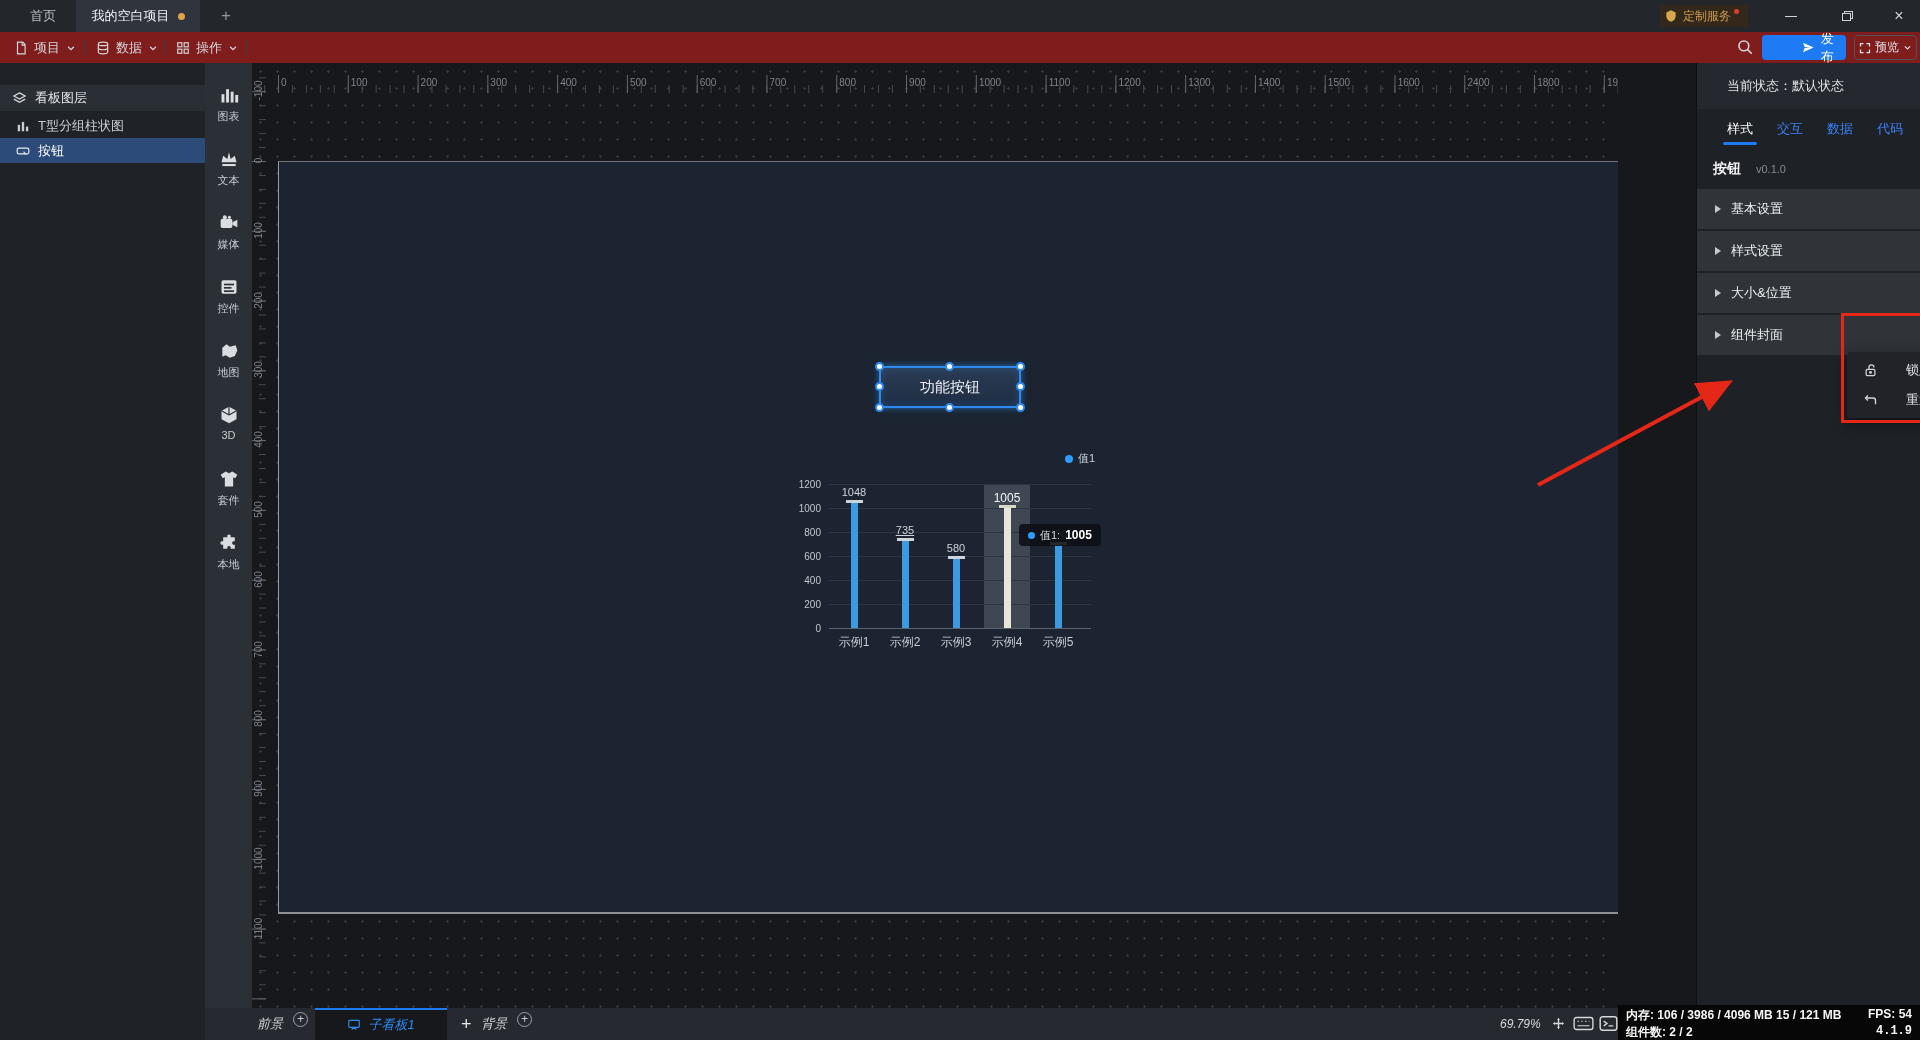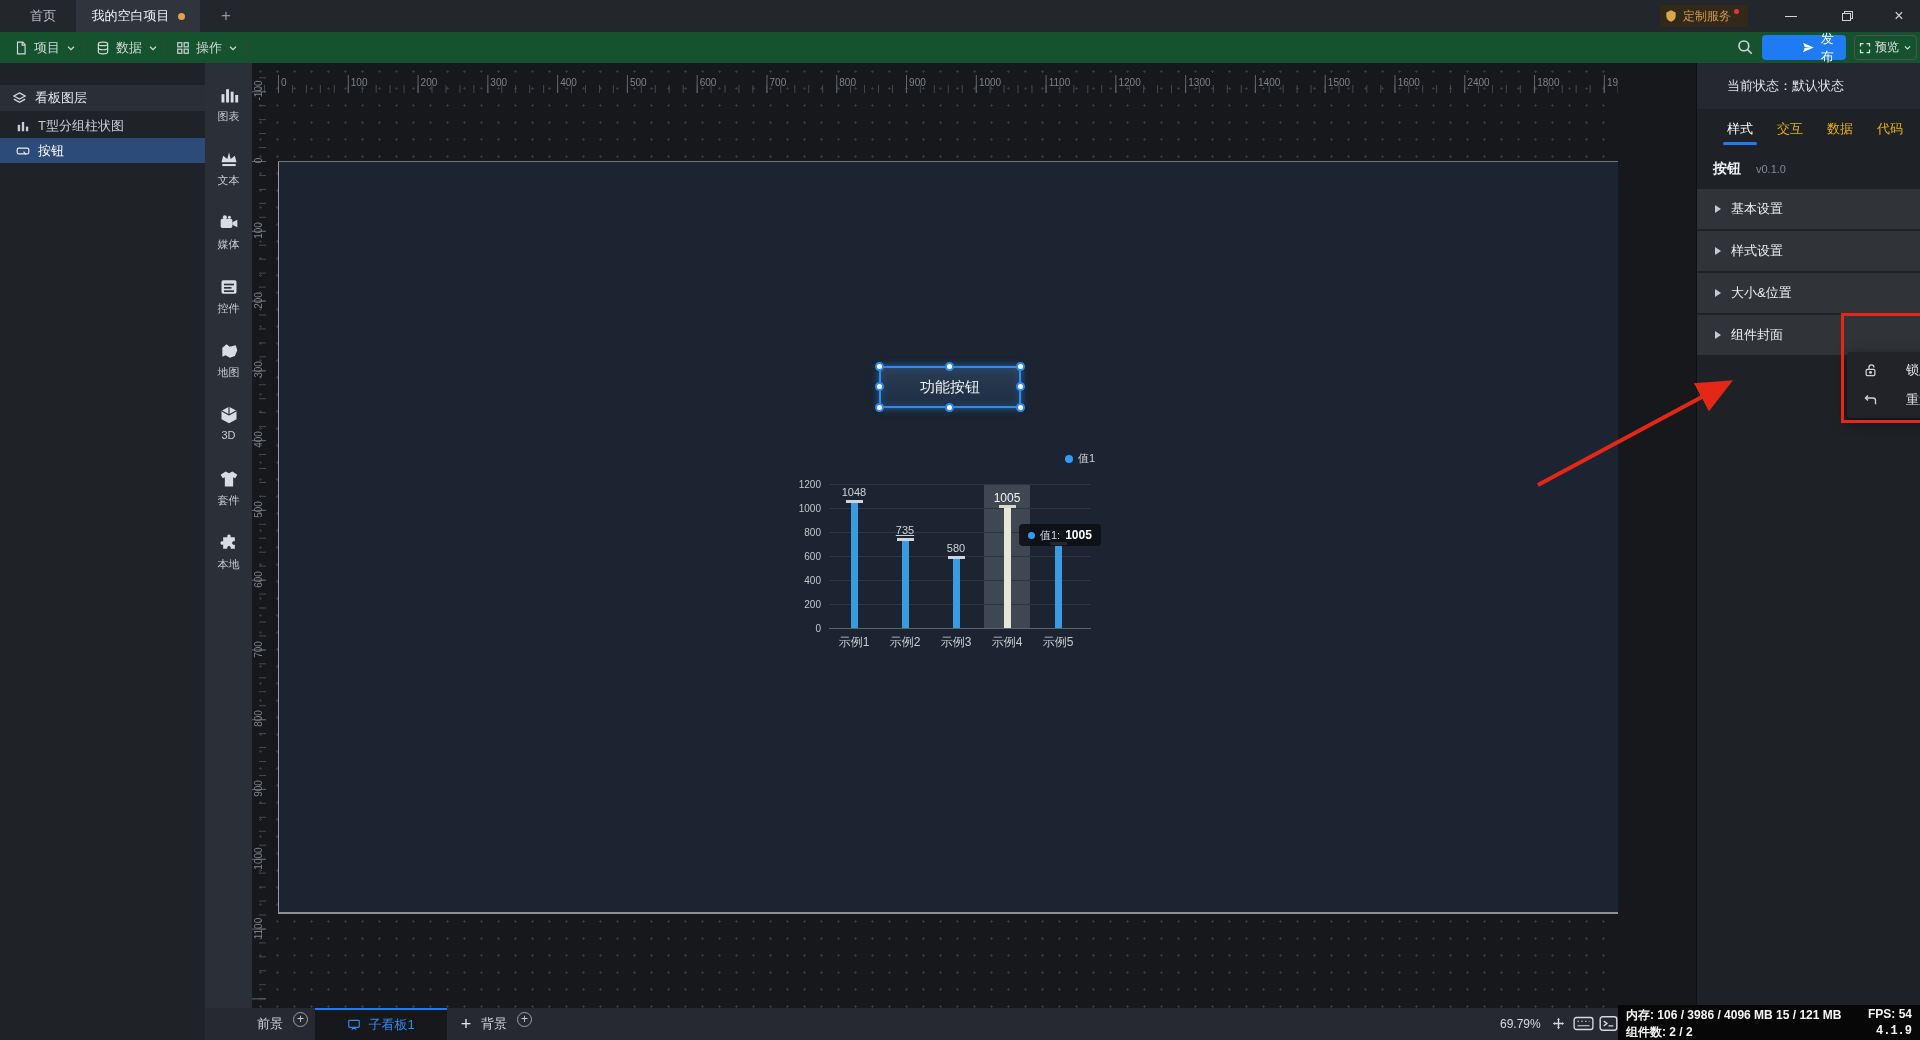--- a/index.html
+++ b/index.html
@@ -22,21 +22,21 @@
   .svc-badge .reddot { width:5px; height:5px; border-radius:50%; background:#e03b30; margin:-9px 0 0 -2px; }
   .winbtn { position:absolute; top:0; width:34px; height:32px; display:flex; align-items:center; justify-content:center;
     color:#cfd3d8; cursor:pointer; }
   .winbtn.min { right:112px; } .winbtn.max { right:56px; } .winbtn.close { right:4px; font-size:16px; }
   .min-glyph { width:12px; height:1px; background:#cfd3d8; }
   .max-glyph { position:relative; width:11px; height:10px; }
   .max-glyph i { position:absolute; border:1px solid #cfd3d8; width:9px; height:8px; display:block; }
   .max-glyph i:first-child { right:0; top:0; } .max-glyph i:last-child { left:0; bottom:0; background:#23262b; }
 
   
-  #toolbar { position:absolute; left:0; top:32px; width:1920px; height:31px; background:#14532d; }
+  #toolbar { position:absolute; left:0; top:32px; width:1920px; height:31px; background:#7f1d1d; }
   .tgroup { position:absolute; top:0; height:31px; display:flex; align-items:center; gap:6px; color:#d4d7db; cursor:pointer; }
   .tgroup.g1 { left:14px; } .tgroup.g2 { left:96px; } .tgroup.g3 { left:176px; }
   .tsep { position:absolute; top:8px; width:1px; height:15px; background:#3a3e45; }
   .search-btn { position:absolute; left:1736px; top:6px; width:20px; height:20px; color:#cfd3d8; cursor:pointer; }
   .publish-btn { position:absolute; left:1762px; top:3px; width:84px; height:25px; background:#1f7bf4; border-radius:4px;
     display:flex; align-items:center; justify-content:center; gap:6px; color:#fff; cursor:pointer;padding-left:40px; }
   .preview-btn { position:absolute; left:1854px; top:3px; width:63px; height:25px; border:1px solid #4d525a; border-radius:4px;
     display:flex; align-items:center; justify-content:center; gap:4px; color:#dfe2e6; font-size:12px; cursor:pointer; }
 
   
@@ -104,21 +104,21 @@
   
   #inspector { position:absolute; left:1696px; top:63px; width:302px; height:942px; background:#1e2126;
     border-left:1px solid #0e1013; }
   .state-row { position:absolute; left:0; top:0; width:302px; height:46px; background:#25282e; display:flex;
     align-items:center; padding-left:30px; color:#dfe3e8; }
   .state-plus { position:absolute; right:40px; top:13px; width:20px; height:20px; color:#d5d8dc; font-size:19px;
     display:flex; align-items:center; justify-content:center; cursor:pointer; }
   .state-chev { position:absolute; right:12px; top:15px; color:#8a8f96; cursor:pointer; }
   .insp-tabs { position:absolute; left:0; top:46px; width:302px; height:40px; display:flex; align-items:center;
     gap:24px; padding-left:30px; }
-  .insp-tab { position:relative; height:40px; display:flex; align-items:center; color:#eab308; cursor:pointer; }
+  .insp-tab { position:relative; height:40px; display:flex; align-items:center; color:#3b82f6; cursor:pointer; }
   .insp-tab.active { color:#fff; }
   .insp-tab.active::after { content:""; position:absolute; left:-4px; right:-4px; bottom:4px; height:3px;
     background:#1f7bf4; border-radius:2px; }
   .comp-row { position:absolute; left:0; top:86px; width:302px; height:40px; }
   .comp-name { position:absolute; left:16px; top:11px; font-size:14px; font-weight:bold; color:#f2f4f6; }
   .comp-ver { position:absolute; left:59px; top:14px; font-size:11px; color:#868b92; }
   .tutorial-btn { position:absolute; right:8px; top:9px; height:22px; padding:0 8px; background:#1f7bf4; border-radius:2px;
     display:flex; align-items:center; color:#fff; font-size:12px; cursor:pointer; }
   .sections { position:absolute; left:0; top:126px; width:262px; }
   .sec-row { position:relative; width:302px; height:40px; background:#303439; margin-bottom:2px; display:flex;
@@ -134,21 +134,21 @@
     border-radius:4px; box-shadow:0 4px 14px rgba(0,0,0,.55); z-index:40; padding-top:3px; }
   .context-menu::before { content:""; position:absolute; top:-6px; right:20px; border-left:7px solid rgba(0,0,0,0);
     border-right:7px solid rgba(0,0,0,0); border-bottom:7px solid #212329; }
   .cm-item { height:30px; display:flex; align-items:center; gap:28px; padding-left:16px; color:#e2e5e9; cursor:pointer; }
   .cm-item svg { color:#cfd3d8; }
 
   .red-rect { position:absolute; left:144px; top:250px; width:156px; height:110px; border:3px solid #e52718; z-index:45;
     pointer-events:none; }
 
   
-  #bottombar { position:absolute; left:205px; top:1008px; width:1413px; height:32px; background:#26292f; }
+  #bottombar { position:absolute; left:205px; top:1008px; width:1413px; height:32px; background:#26292f;font-style:italic; }
   .fg-label, .bg-label { position:absolute; top:0; height:32px; display:flex; align-items:center; color:#cfd3d8; cursor:pointer; }
   .fg-label { left:52px; } .bg-label { left:276px; }
   .circle-plus { position:absolute; top:4px; width:15px; height:15px; border:1px solid #9aa0a6; border-radius:50%;
     color:#c6cbd1; font-size:12px; line-height:13px; text-align:center; cursor:pointer; }
   .cp1 { left:88px; } .cp2 { left:312px; }
   .board-tab { position:absolute; left:110px; top:0; width:132px; height:32px; background:#17181c;
     border-top:2px solid #1f7bf4; display:flex; align-items:center; justify-content:center; gap:7px; color:#2e8bf0; cursor:pointer; }
   .board-add { position:absolute; left:248px; top:0; width:26px; height:32px; display:flex; align-items:center;
     justify-content:center; color:#e3e6ea; font-size:18px; cursor:pointer; }
   .zoom-val { position:absolute; left:1295px; top:0; height:32px; display:flex; align-items:center; color:#d6d9dd;

